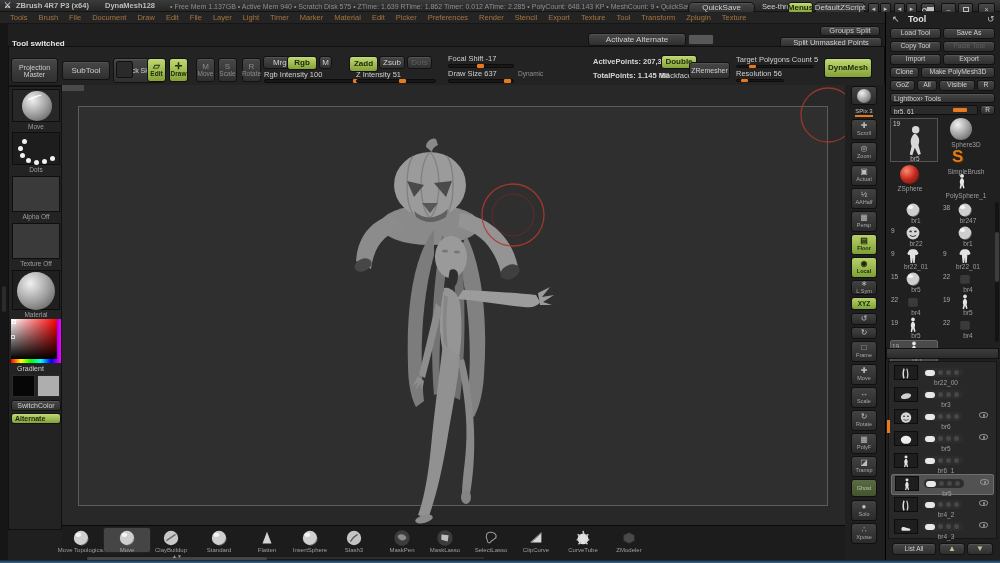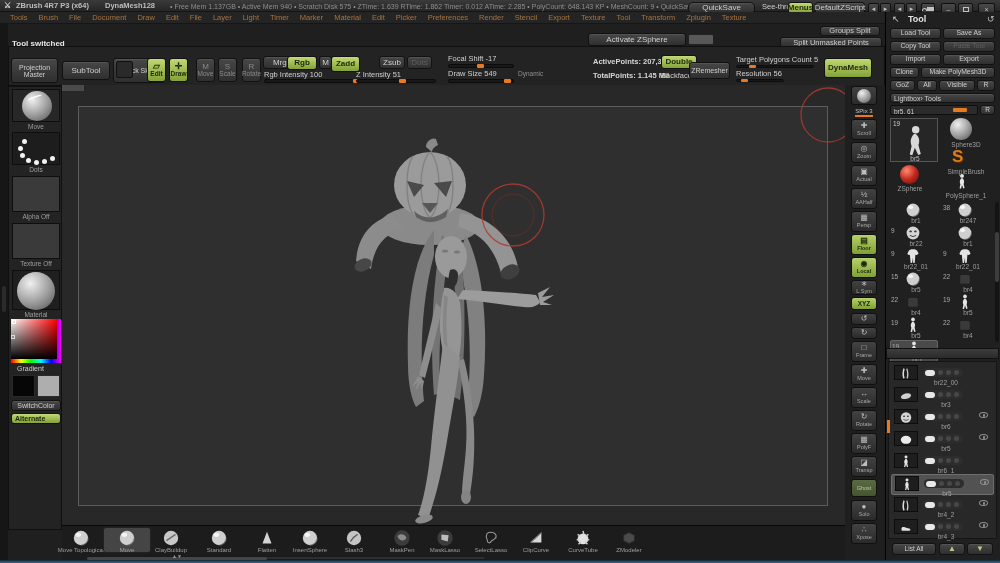--- a/index.html
+++ b/index.html
@@ -81,21 +81,21 @@
     <span>Render</span>
     <span>Stencil</span>
     <span>Export</span>
     <span>Texture</span>
     <span>Tool</span>
     <span>Transform</span>
     <span>Zplugin</span>
     <span>Texture</span>
   </div>
 
-<div class="btn" style="left:588px;top:33px;width:98px;height:13px">Activate ZSphere</div>
+<div class="btn" style="left:588px;top:33px;width:98px;height:13px">Activate Alternate</div>
 <div class="abs" style="left:688px;top:34px;width:26px;height:11px;background:#585858;border:1px solid #222;border-radius:2px"></div>
 <div class="btn" style="left:820px;top:26px;width:60px;height:10px;font-size:7.5px">Groups Split</div>
 <div class="btn" style="left:780px;top:37px;width:102px;height:11px;font-size:7.5px">Split Unmasked Points</div>
 
 <span class="lbl" style="left:12px;top:40px;color:#e6e6e6;font-size:8px;font-weight:bold">Tool switched</span>
 <div class="abs panel" style="left:8px;top:46px;width:877px;height:40px">
   <div class="btn" style="left:2px;top:11px;width:47px;height:25px;font-size:7px;flex-direction:column">Projection Master</div>
   <div class="btn" style="left:53px;top:14px;width:48px;height:19px">SubTool</div>
   <div class="btn" style="left:104px;top:11px;width:52px;height:25px;font-size:7px;justify-content:flex-end;padding-right:2px">Quick Sketch</div>
   <div class="abs" style="left:107px;top:14px;width:17px;height:17px;background:#2a2a2a;border:1px solid #111;border-radius:2px"></div>
@@ -122,33 +122,33 @@
     </div>
 
   <div class="btn" style="left:254px;top:9px;width:38px;height:13px">Mrgb</div>
   <div class="btn green" style="left:278px;top:9px;width:30px;height:14px">Rgb</div>
   <div class="btn" style="left:310px;top:9px;width:13px;height:13px">M</div>
   <span class="lbl" style="left:255px;top:24px;font-size:7.5px;color:#cfcfcf">Rgb Intensity 100</span>
   <div class="track" style="left:255px;top:32px;width:96px">
       <div class="mark" style="left:88px"></div>
     </div>
 
-  <div class="btn green" style="left:322px;top:9px;width:29px;height:16px">Zadd</div>
+  <div class="btn green" style="left:340px;top:9px;width:29px;height:16px">Zadd</div>
   <div class="btn" style="left:370px;top:9px;width:26px;height:13px">Zsub</div>
   <div class="btn dis" style="left:398px;top:9px;width:25px;height:13px">Dots</div>
   <span class="lbl" style="left:347px;top:24px;font-size:7.5px;color:#cfcfcf">Z Intensity 51</span>
   <div class="track" style="left:347px;top:32px;width:80px">
       <div class="mark" style="left:42px"></div>
     </div>
 
   <span class="lbl" style="left:439px;top:8px;font-size:7.5px;color:#cfcfcf">Focal Shift -17</span>
   <div class="track" style="left:439px;top:17px;width:66px">
       <div class="mark" style="left:28px"></div>
     </div>
-  <span class="lbl" style="left:439px;top:23px;font-size:7.5px;color:#cfcfcf">Draw Size 549</span>
+  <span class="lbl" style="left:439px;top:23px;font-size:7.5px;color:#cfcfcf">Draw Size 637</span>
   <div class="track" style="left:439px;top:32px;width:66px">
       <div class="mark" style="left:55px"></div>
     </div>
   <span class="lbl" style="left:509px;top:23px;font-size:6.5px;color:#8f8f8f">Dynamic</span>
 
   <span class="lbl" style="left:584px;top:11px;font-size:7.5px;color:#d6d6d6;font-weight:bold">ActivePoints: 207,317</span>
   <div class="btn green" style="left:652px;top:8px;width:36px;height:14px">Double</div>
   <span class="lbl" style="left:584px;top:25px;font-size:7.5px;color:#d6d6d6;font-weight:bold">TotalPoints: 1.145 Mil</span>
   <span class="lbl" style="left:652px;top:25px;font-size:7.5px;color:#cfcfcf">BackfaceMask</span>
 

